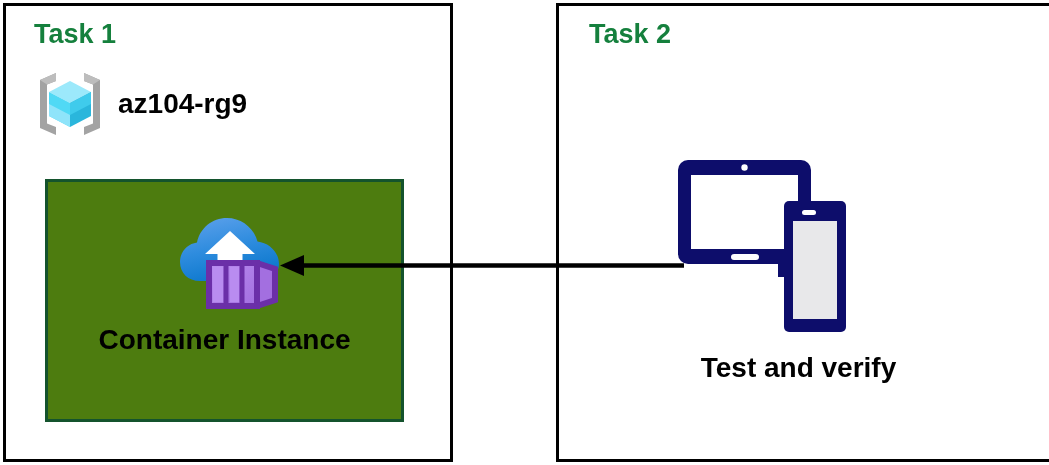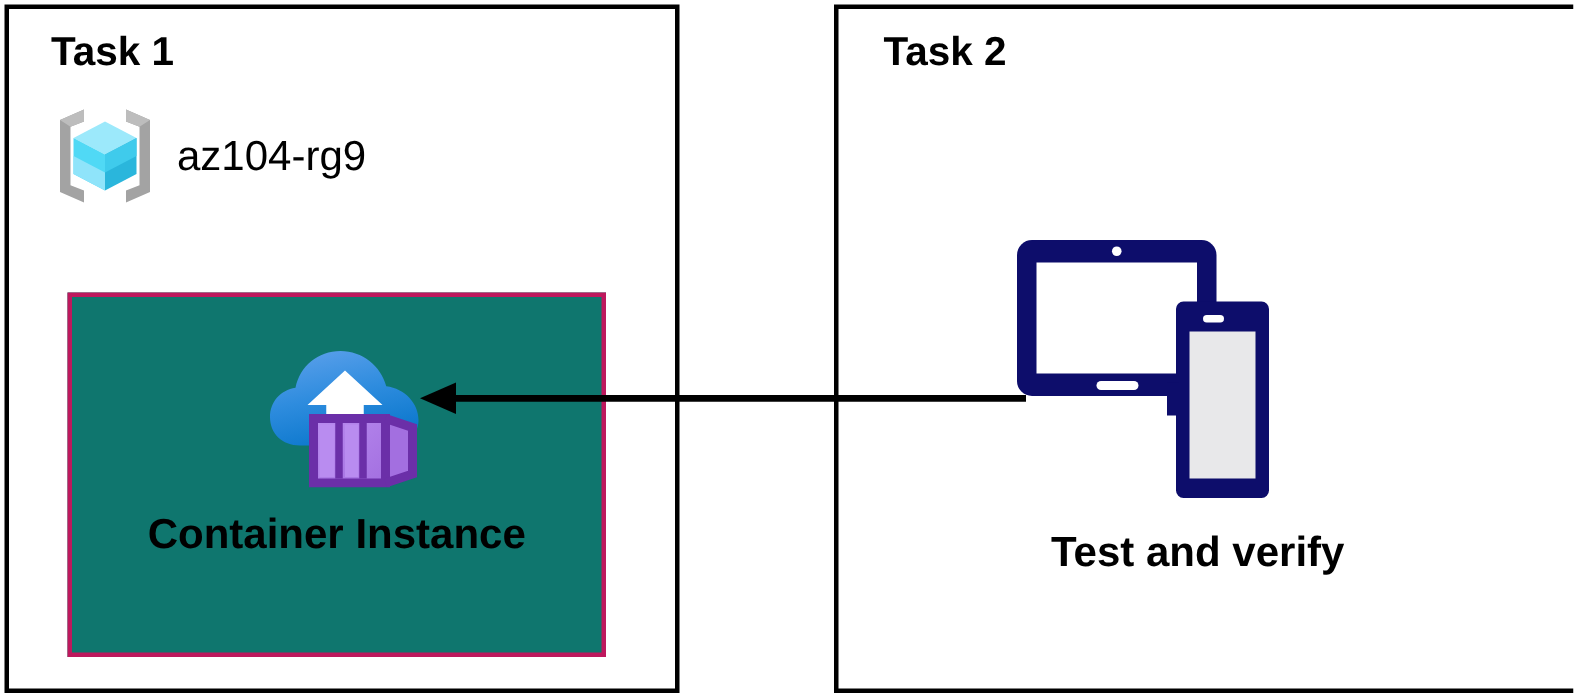--- a/index.html
+++ b/index.html
@@ -25,55 +25,54 @@
     border: 3px solid #000000;
     box-sizing: border-box;
   }
   #panel-task1 { left: 3px;   top: 3px; width: 450px; height: 459px; }
   #panel-task2 { left: 556px; top: 3px; width: 561px; height: 459px; }
 
   .panel-title {
     position: absolute;
     font-size: 27px;
     font-weight: bold;
-    color: #000000;
+    color: #15803d;
     letter-spacing: 0px;
     white-space: nowrap;
   }
   #title-task1 { left: 28px; top: 13px; }
   #title-task2 { left: 30px; top: 13px; }
 
   
   #rg-row {
     position: absolute;
     left: 28px;
     top: 62px;
     display: flex;
     align-items: center;
     gap: 12px;
   }
   #rg-icon { width: 72px; height: 72px; display: block; }
   #rg-label {
     font-size: 28px;
-    font-weight: normal;
+    font-weight: bold;
     color: #000000;
     white-space: nowrap;
   }
 
   
   #container-box {
     position: absolute;
     left: 39px;
     top: 173px;
     width: 359px;
     height: 243px;
-    background: #0f766e;
-    border: 3px solid #be185d;
+    background: #4d7c0f;
+    border: 3px solid #14532d;
     box-sizing: border-box;
-    margin-top: 16px;
   }
   #ci-icon {
     position: absolute;
     left: 130px;
     top: 23px;
     width: 104px;
     height: 104px;
     display: block;
   }
   #ci-label {

